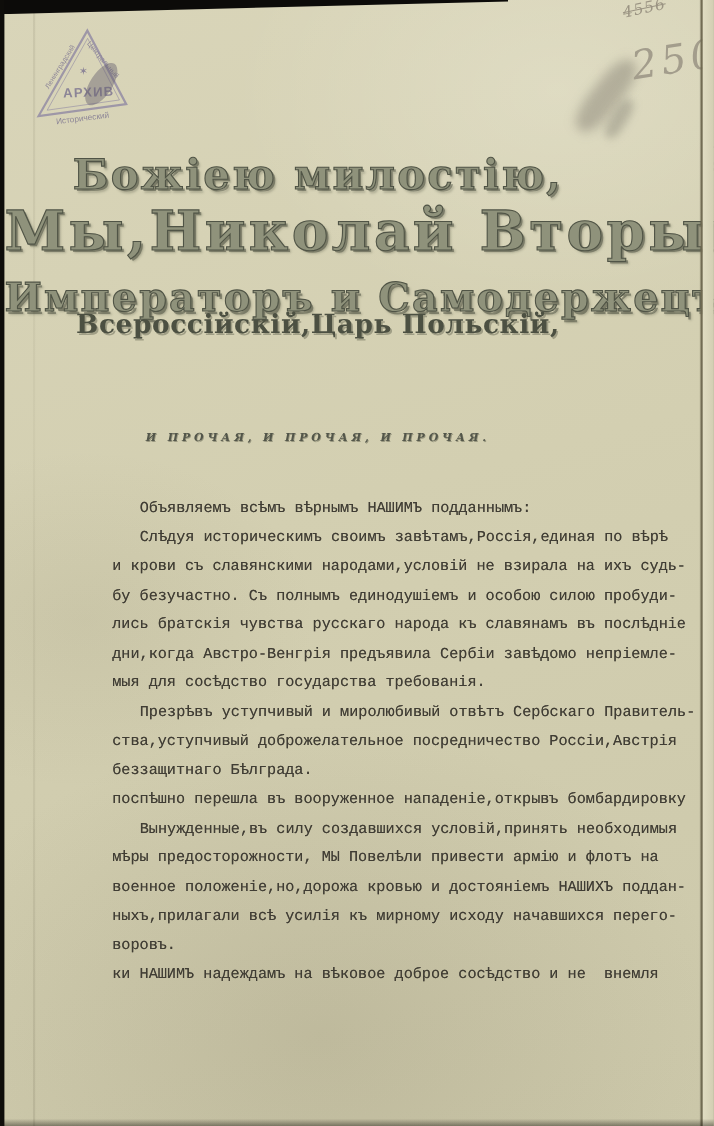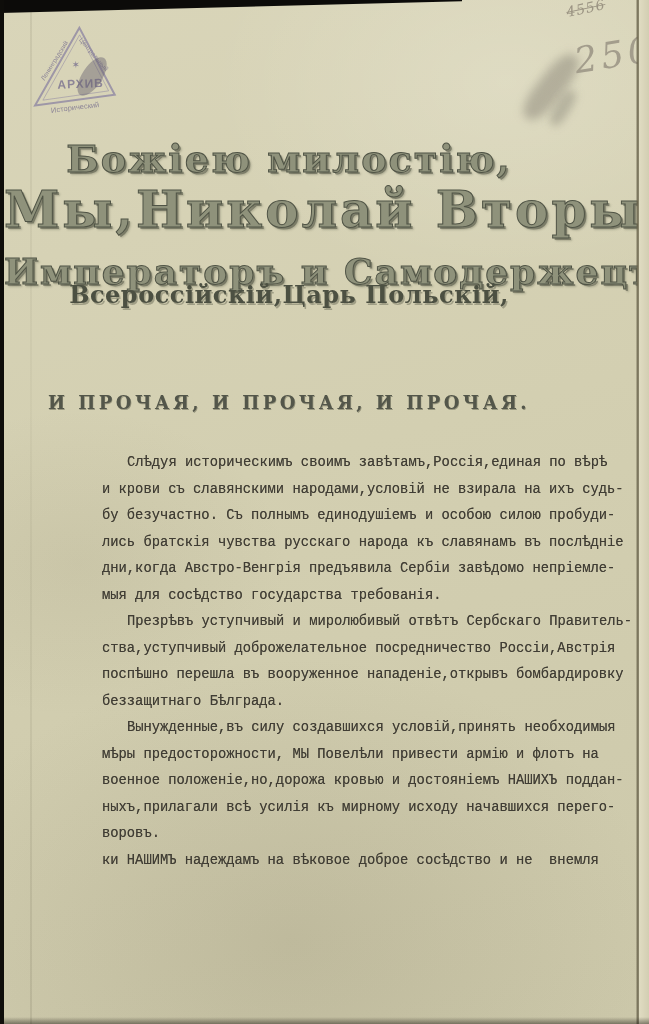--- a/index.html
+++ b/index.html
@@ -45,22 +45,22 @@
   .title-line{position:absolute;left:4px;width:570px;text-align:center;line-height:1;
     font-family:"DejaVu Serif", serif;font-weight:bold;white-space:nowrap;}
   .ornate{color:#8f927b;-webkit-text-stroke:1px #505446;
     text-shadow:2px 2px 0 rgba(58,62,48,0.45), 3px 3px 2px rgba(58,62,48,0.25);}
   .t1{top:140px;font-size:38px;letter-spacing:2px;}
   .t2{top:185px;font-size:50px;letter-spacing:3px;}
   .t3{top:253px;font-size:36px;letter-spacing:2px;}
   .plain-bold{color:#4c5042;text-shadow:1.5px 1.5px 0 rgba(40,42,30,0.30);}
   .t4{top:283px;font-size:24px;letter-spacing:0.5px;}
   .t5{top:341px;font-size:30px;letter-spacing:0.5px;}
-  .t6{top:394px;font-size:18px;letter-spacing:3.5px;color:#53564a;
-    text-shadow:0.7px 0.7px 0 rgba(40,42,30,0.35);}
+  .t6{top:394px;font-size:10px;letter-spacing:3.5px;color:#53564a;
+    text-shadow:0.7px 0.7px 0 rgba(40,42,30,0.35);font-style:italic;}
 
   
   .body-text{position:absolute;left:102px;top:450px;width:530px;
     font-family:"Liberation Mono", monospace;font-size:13.8px;line-height:26.5px;
     color:#403d34;text-shadow:0 0 0.6px rgba(64,61,52,0.7);}
   .body-line{white-space:pre;}
   .body-line.indent{padding-left:25px;}
 </style>
 </head>
 <body>
@@ -91,32 +91,35 @@
   <div class="pencil partial-mark">2</div>
 
   <div class="title-line ornate t1">Божіею милостію,</div>
   <div class="title-line ornate t2">Мы,Николай Вторый,</div>
   <div class="title-line ornate t3">Императоръ и Самодержецъ</div>
   <div class="title-line plain-bold t4">Всероссійскій,Царь Польскій,</div>
   <div class="title-line t6">И ПРОЧАЯ, И ПРОЧАЯ, И ПРОЧАЯ.</div>
 
   <div class="body-text">
     <div>
+      <div class="body-line indent">Объявляемъ всѣмъ вѣрнымъ НАШИМЪ подданнымъ:</div>
+    </div>
+    <div>
       <div class="body-line indent">Слѣдуя историческимъ своимъ завѣтамъ,Россія,единая по вѣрѣ</div>
       <div class="body-line">и крови съ славянскими народами,условій не взирала на ихъ судь-</div>
       <div class="body-line">бу безучастно. Съ полнымъ единодушіемъ и особою силою пробуди-</div>
       <div class="body-line">лись братскія чувства русскаго народа къ славянамъ въ послѣдніе</div>
       <div class="body-line">дни,когда Австро-Венгрія предъявила Сербіи завѣдомо непріемле-</div>
       <div class="body-line">мыя для сосѣдство государства требованія.</div>
     </div>
     <div>
       <div class="body-line indent">Презрѣвъ уступчивый и миролюбивый отвѣтъ Сербскаго Правитель-</div>
       <div class="body-line">ства,уступчивый доброжелательное посредничество Россіи,Австрія</div>
+      <div class="body-line">беззащитнаго Бѣлграда.</div>
       <div class="body-line">поспѣшно перешла въ вооруженное нападеніе,открывъ бомбардировку</div>
-      <div class="body-line">беззащитнаго Бѣлграда.</div>
     </div>
     <div>
       <div class="body-line indent">Вынужденные,въ силу создавшихся условій,принять необходимыя</div>
       <div class="body-line">мѣры предосторожности, МЫ Повелѣли привести армію и флотъ на</div>
       <div class="body-line">военное положеніе,но,дорожа кровью и достояніемъ НАШИХЪ поддан-</div>
       <div class="body-line">ныхъ,прилагали всѣ усилія къ мирному исходу начавшихся перего-</div>
       <div class="body-line">воровъ.</div>
     </div>
     <div>
       <div class="body-line">ки НАШИМЪ надеждамъ на вѣковое доброе сосѣдство и не  внемля</div>

